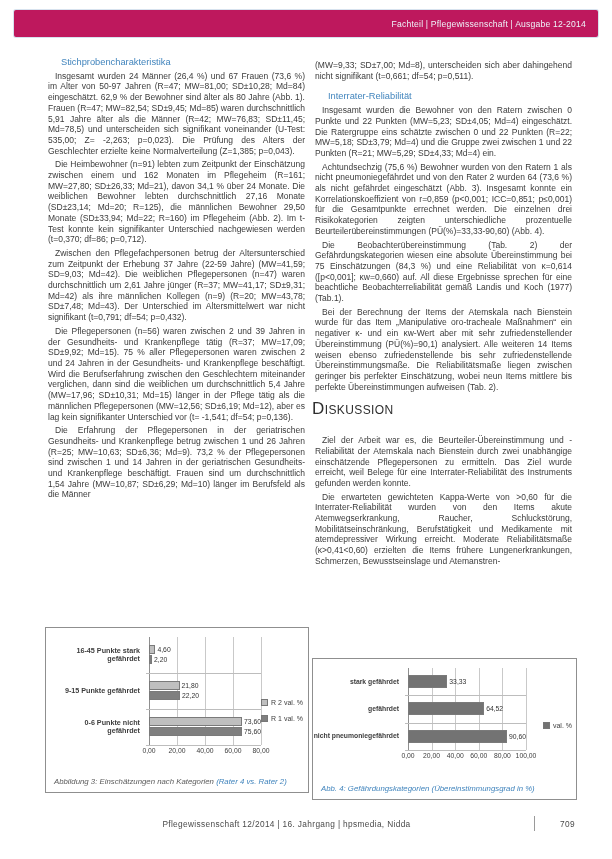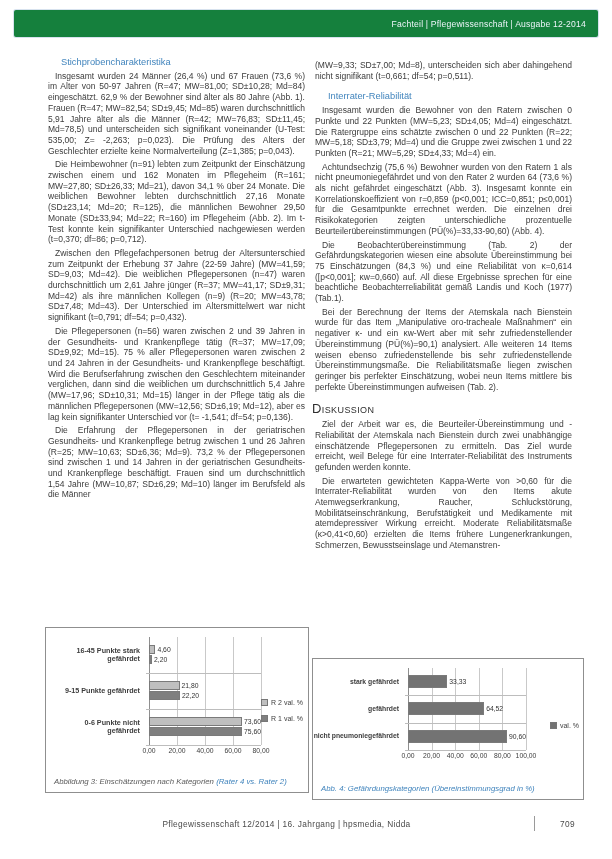--- a/index.html
+++ b/index.html
@@ -1,37 +1,37 @@
 <!DOCTYPE html>
 <html lang="de"><head>
 <meta charset="utf-8">
 <style>
   html,body{margin:0;padding:0;background:#fff;}
   .page{position:relative;width:612px;height:859px;background:#ffffff;overflow:hidden;
         font-family:"Liberation Sans",sans-serif;color:#3b3b3b;}
   
-  .header-bar{position:absolute;left:14px;top:10px;width:584px;height:27px;background:#15803d;
+  .header-bar{position:absolute;left:14px;top:10px;width:584px;height:27px;background:#be185d;
               border-radius:2px;display:flex;align-items:center;justify-content:flex-end;
               box-shadow:0 0 0 1px #d7e2ee;}
   .header-bar span{color:#eef4fa;font-size:8.6px;letter-spacing:.2px;padding-right:12px;}
   
   .col{position:absolute;top:57px;width:263px;font-size:8.5px;line-height:10.7px;
        text-align:justify;hyphens:auto;}
   .col-left{left:45px;}
   .col-right{left:312px;}
   .para{margin:3px;text-indent:7px;}
   .para.no-indent{text-indent:0;}
   .h-blue{margin:0 0 2px 16px;font-size:9.3px;font-weight:normal;color:#4285bd;}
   .h-blue.spaced{margin-top:10px;margin-bottom:2px;}
-  .h-caps{margin:12px 0 4px 0;font-size:13px;font-weight:normal;color:#2e2e2e;
+  .h-caps{margin:12px 0 20px 0;font-size:17px;font-weight:normal;color:#2e2e2e;
           font-variant:small-caps;letter-spacing:.4px;}
   
   .figure-box{position:absolute;background:#fff;border:1px solid #8f8f8f;}
   #fig3{left:45px;top:627px;width:262px;height:164px;}
-  #fig4{left:312px;top:658px;width:263px;height:140px;padding-left:7px;}
+  #fig4{left:312px;top:658px;width:263px;height:140px;}
   .chart{position:absolute;left:6px;top:9px;right:4px;}
   .cat-labels{position:absolute;left:0;top:0;}
   #fig3 .cat-labels{width:92px;height:108px;}
   #fig4 .cat-labels{width:84px;height:82px;}
   .cat-label{display:flex;align-items:center;justify-content:flex-end;text-align:right;
              color:#3d3d3d;font-weight:bold;}
   #fig3 .cat-label{font-size:7.2px;line-height:8.4px;padding-right:4px;}
   #fig4 .cat-label{font-size:6.8px;line-height:7.8px;padding-right:4px;white-space:nowrap;}
   .plot{position:relative;display:flex;flex-direction:column;}
   #fig3 .plot{margin-left:97px;width:112px;height:108px;}

